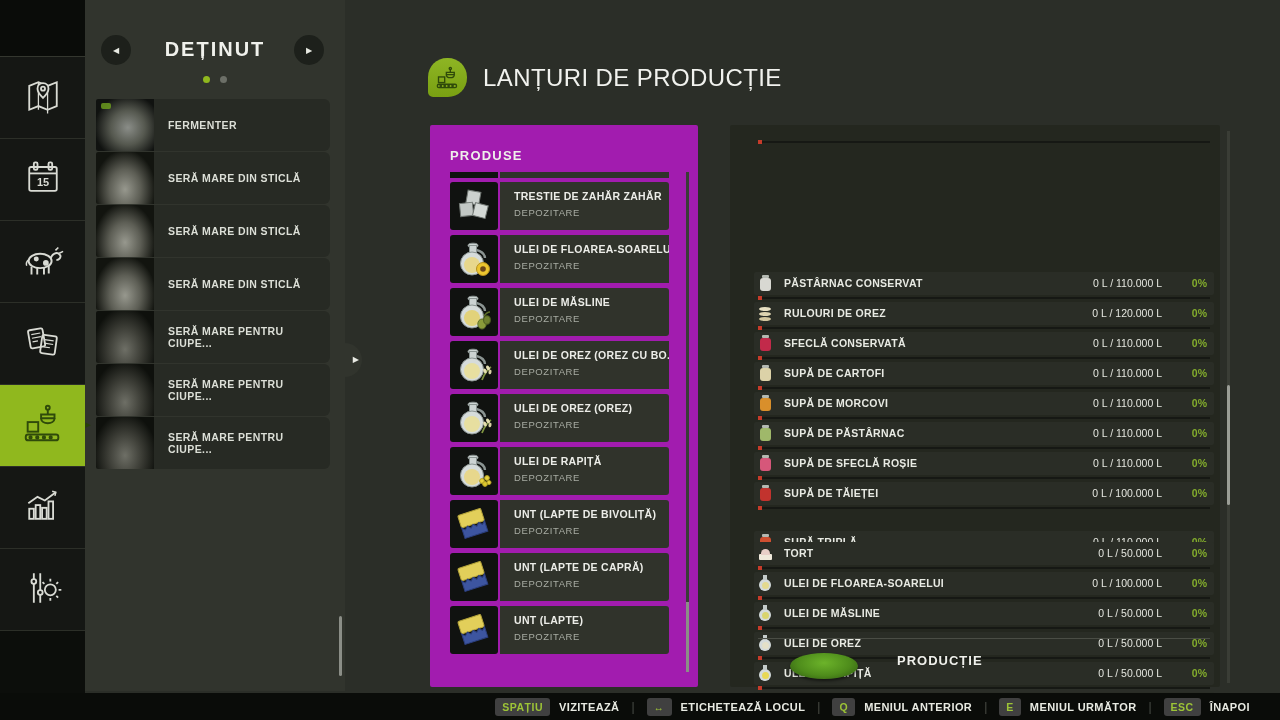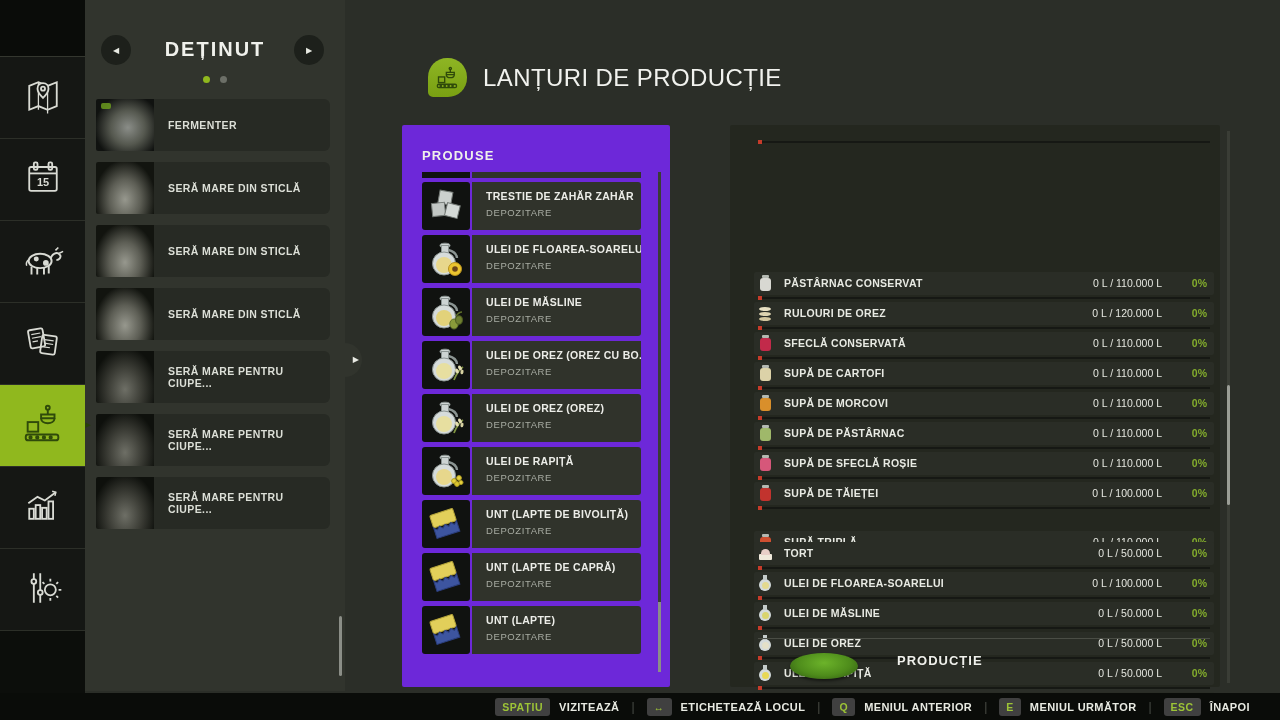--- a/index.html
+++ b/index.html
@@ -40,21 +40,21 @@
     position:absolute; top:35px; width:30px; height:30px; border-radius:50%;
     background:#1d201b; color:#e8eae3; display:flex; align-items:center; justify-content:center;
     font-size:8px; cursor:pointer;
   }
   .pager-btn.left { left:16px; } .pager-btn.right { right:21px; }
   .pager-dots { position:absolute; left:0; right:0; top:69px; text-align:center; }
   .dot { display:inline-block; width:7px; height:7px; border-radius:50%; margin:0 3px; }
   .dot.on { background:#90b81e; } .dot.off { background:#6c6f67; }
 
   .owned-list { position:absolute; left:11px; top:99px; width:234px; }
-  .own-row { display:flex; height:52px; margin-bottom:11px; cursor:pointer; position:relative; }
+  .own-row { display:flex; height:52px; margin-bottom:1px; cursor:pointer; position:relative; }
   .own-thumb { width:58px; height:52px; background:#0e100d; flex:0 0 58px; border-radius:2px 0 0 2px; position:relative; overflow:hidden; }
   .own-label {
     flex:1; background:#272a24; border-radius:0 6px 6px 0;
     display:flex; align-items:center; padding-left:14px; padding-right:10px;
     font-size:10.5px; font-weight:bold; letter-spacing:.4px; color:#dcdfd7;
   }
   .own-row.selected .own-label { background:linear-gradient(#9dc32c,#85ad12); color:#33500d; }
   .own-row.selected .own-label::after {
     content:''; position:absolute; right:-7px; top:50%; margin-top:-12px;
     width:14px; height:24px; background:#8cb317; border-radius:0 12px 12px 0;
@@ -77,21 +77,21 @@
   
   .page-header { position:absolute; left:428px; top:58px; display:flex; align-items:center; }
   .ph-icon {
     width:39px; height:39px; background:linear-gradient(#8eb524,#79a012);
     border-radius:19px 19px 19px 5px; display:flex; align-items:center; justify-content:center;
   }
   .ph-icon svg { stroke:#2f4a0a; fill:none; stroke-width:2.4; }
   .ph-title { margin-left:16px; font-size:24px; font-weight:500; letter-spacing:.4px; color:#f1f2ee; }
 
   
-  .products { position:absolute; left:402px; top:125px; width:268px; height:562px; background:#6d28d9; border-radius:2px; }
+  .products { position:absolute; left:430px; top:125px; width:268px; height:562px; background:#a21caf; border-radius:2px; }
   .products-title { position:absolute; left:20px; top:23px; font-size:13px; font-weight:bold; letter-spacing:1.2px; color:#eff0eb; }
   .prod-list { position:absolute; left:20px; top:47px; width:219px; height:500px; overflow:hidden; }
   .prod-sliver { height:6px; margin-bottom:4px; display:flex; }
   .prod-sliver .a { width:48px; background:#101210; margin-right:2px; }
   .prod-sliver .b { flex:1; background:#30332b; }
   .prod-row { display:flex; height:48px; margin-bottom:5px; cursor:pointer; }
   .prod-icon { width:48px; height:48px; flex:0 0 48px; background:#101210; border-radius:3px; margin-right:2px;
     display:flex; align-items:center; justify-content:center; }
   .prod-text { flex:1; background:#30332b; border-radius:0 3px 3px 0; padding:8px 0 0 14px; }
   .prod-name { font-size:10.5px; font-weight:bold; letter-spacing:.3px; color:#ecede8; white-space:nowrap; overflow:hidden; }

